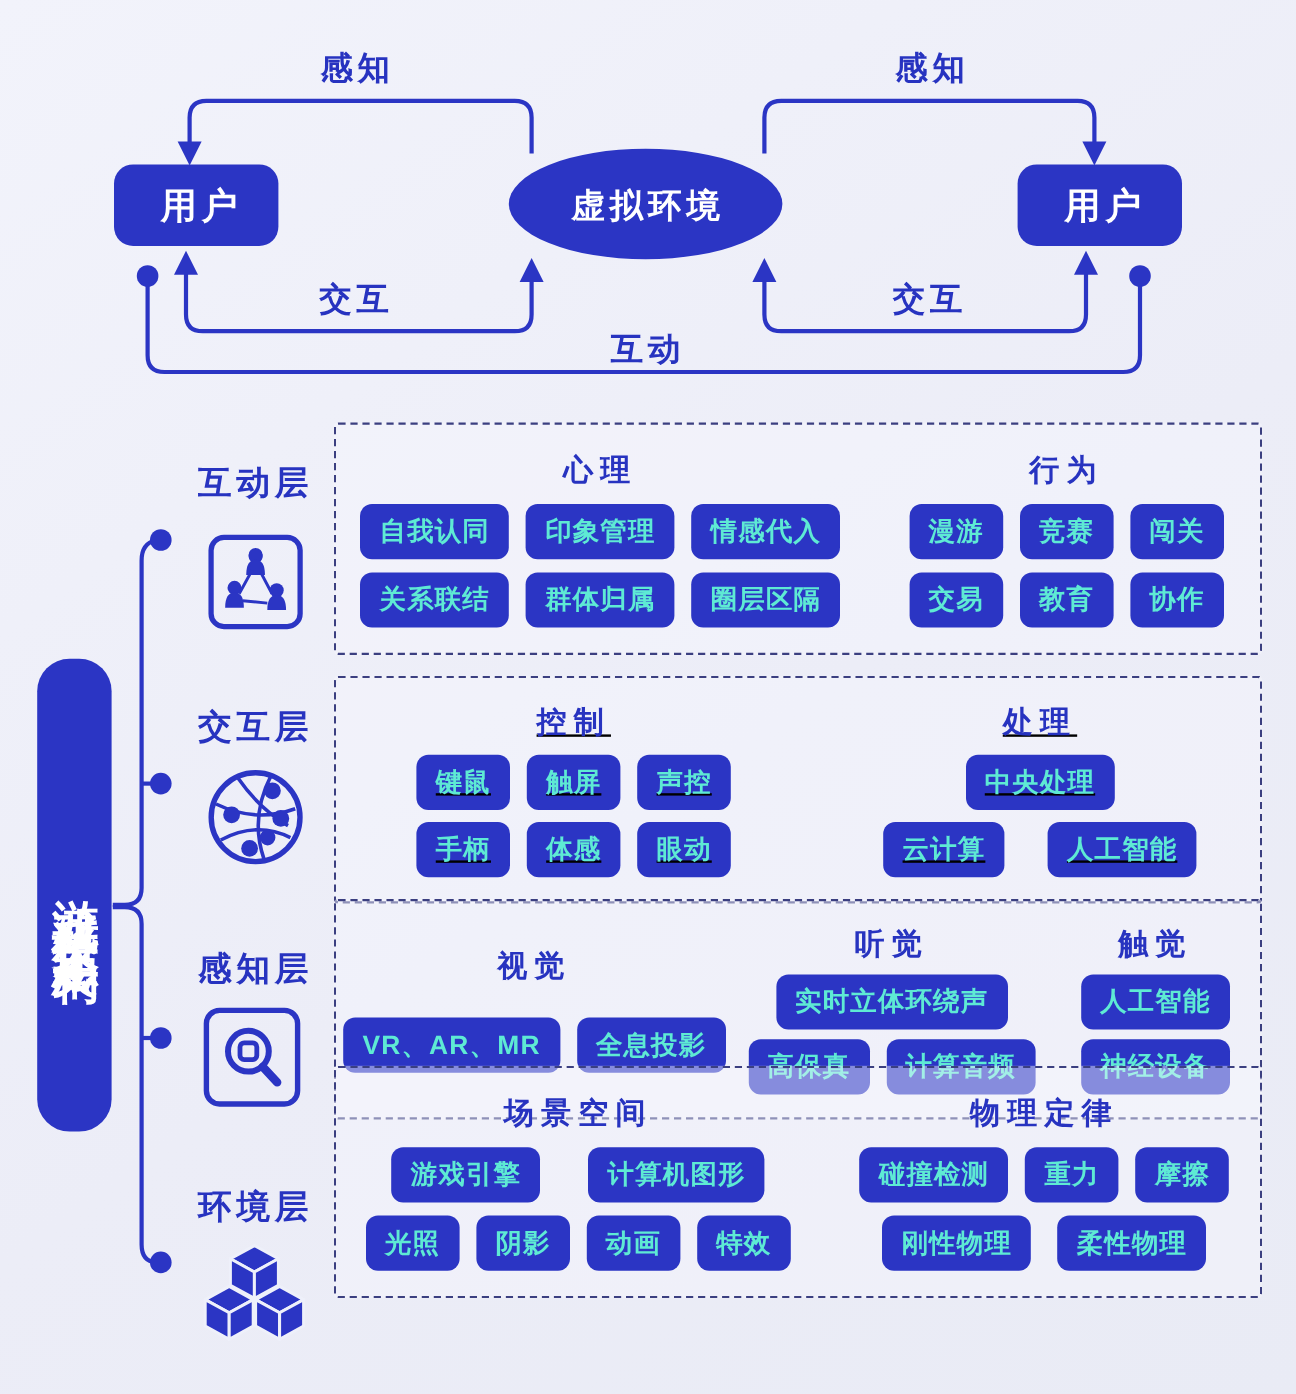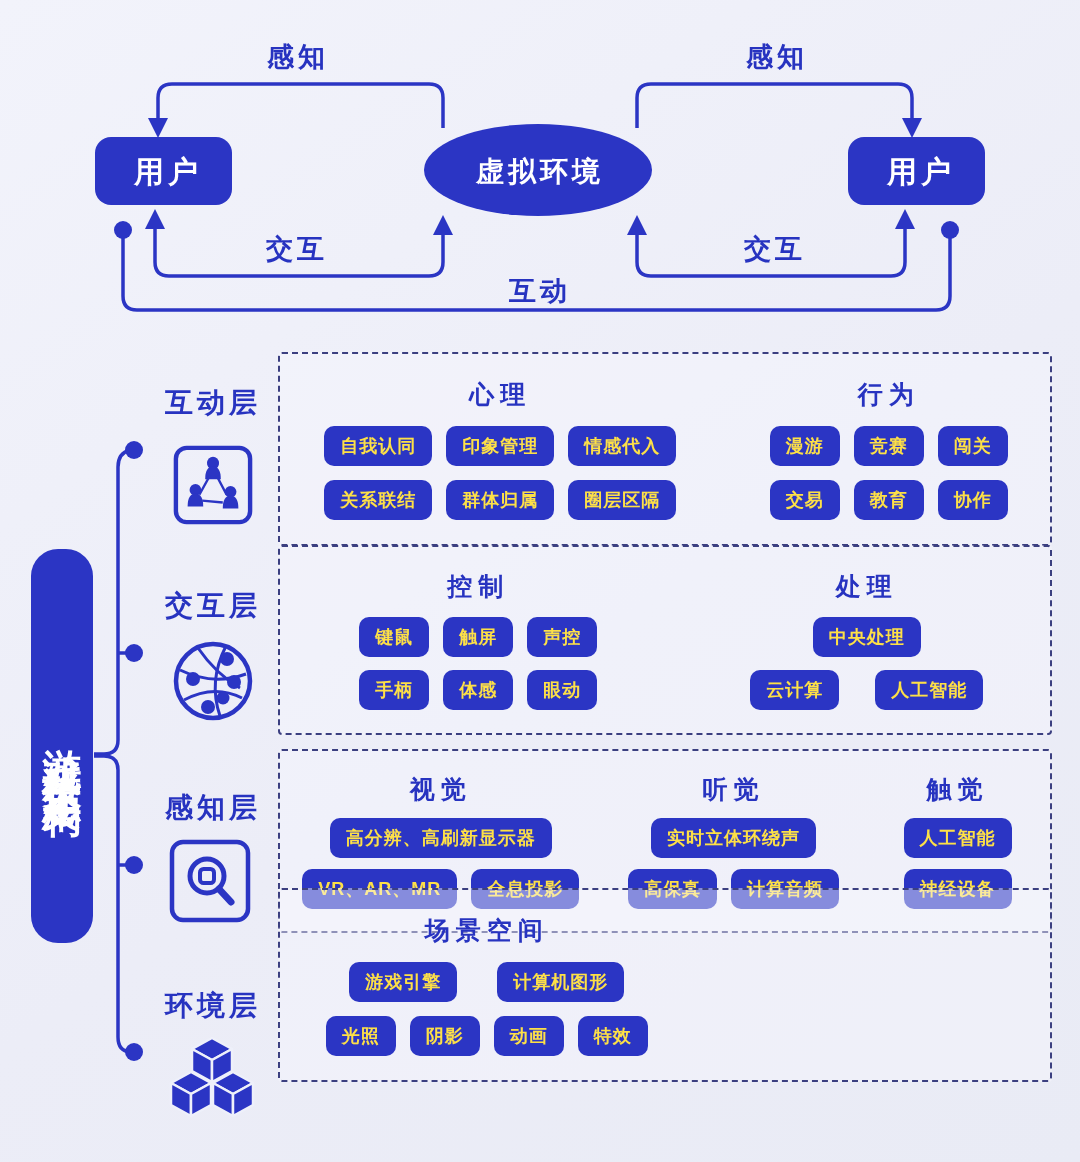--- a/index.html
+++ b/index.html
@@ -28,21 +28,21 @@
   
   .panel{
     left:278px;width:774px;border:2.5px dashed #3b3f80;border-radius:4px;
     background:rgba(246,247,252,0.45);box-sizing:border-box;
     display:flex;align-items:stretch;padding:10px 6px;gap:19px;
   }
   .group{display:flex;flex-direction:column;align-items:center;justify-content:space-evenly;}
   .group-header{font-size:25px;font-weight:bold;color:#2733c0;letter-spacing:6px;}
   .tag-row{display:flex;gap:14px;justify-content:center;}
   .tag{
-    background:#2b35c4;color:#fde047;font-size:18px;font-weight:600;
+    background:#2b35c4;color:#5eead4;font-size:22px;font-weight:600;
     padding:8px 16px;border-radius:10px;letter-spacing:1px;white-space:nowrap;
   }
 </style>
 </head>
 <body>
 
 <svg id="top-svg" class="abs" width="1080" height="340" viewBox="0 0 1080 340">
 
   <path class="flow-line" d="M 443 128 L 443 98 Q 443 84 429 84 L 172 84 Q 158 84 158 98 L 158 119"></path>
   <polygon class="flow-arrow" points="148,118 168,118 158,138"></polygon>
@@ -162,21 +162,21 @@
       <span class="tag">闯关</span>
     </div>
     <div class="tag-row">
       <span class="tag">交易</span>
       <span class="tag">教育</span>
       <span class="tag">协作</span>
     </div>
   </div>
 </section>
 
-<section class="panel abs" style="top:545px;height:190px;">
+<section class="panel abs" style="top:563px;height:190px;text-decoration:underline;">
   <div class="group" style="flex-basis:52%;">
     <div class="group-header">控制</div>
     <div class="tag-row">
       <span class="tag">键鼠</span>
       <span class="tag">触屏</span>
       <span class="tag">声控</span>
     </div>
     <div class="tag-row">
       <span class="tag">手柄</span>
       <span class="tag">体感</span>
@@ -191,23 +191,20 @@
     <div class="tag-row" style="gap:36px;">
       <span class="tag">云计算</span>
       <span class="tag">人工智能</span>
     </div>
   </div>
 </section>
 
 <section class="panel abs" style="top:749px;height:184px;">
   <div class="group" style="flex-basis:43%;">
     <div class="group-header">视觉</div>
-    <div class="tag-row">
-      <span class="tag">高分辨、高刷新显示器</span>
-    </div>
     <div class="tag-row">
       <span class="tag">VR、AR、MR</span>
       <span class="tag">全息投影</span>
     </div>
   </div>
   <div class="group" style="flex-basis:33%;">
     <div class="group-header">听觉</div>
     <div class="tag-row">
       <span class="tag">实时立体环绕声</span>
     </div>
@@ -234,13 +231,25 @@
       <span class="tag">游戏引擎</span>
       <span class="tag">计算机图形</span>
     </div>
     <div class="tag-row">
       <span class="tag">光照</span>
       <span class="tag">阴影</span>
       <span class="tag">动画</span>
       <span class="tag">特效</span>
     </div>
   </div>
+  <div class="group" style="flex-basis:47%;">
+    <div class="group-header">物理定律</div>
+    <div class="tag-row">
+      <span class="tag">碰撞检测</span>
+      <span class="tag">重力</span>
+      <span class="tag">摩擦</span>
+    </div>
+    <div class="tag-row" style="gap:22px;">
+      <span class="tag">刚性物理</span>
+      <span class="tag">柔性物理</span>
+    </div>
+  </div>
 </section>
 
 </body></html>

